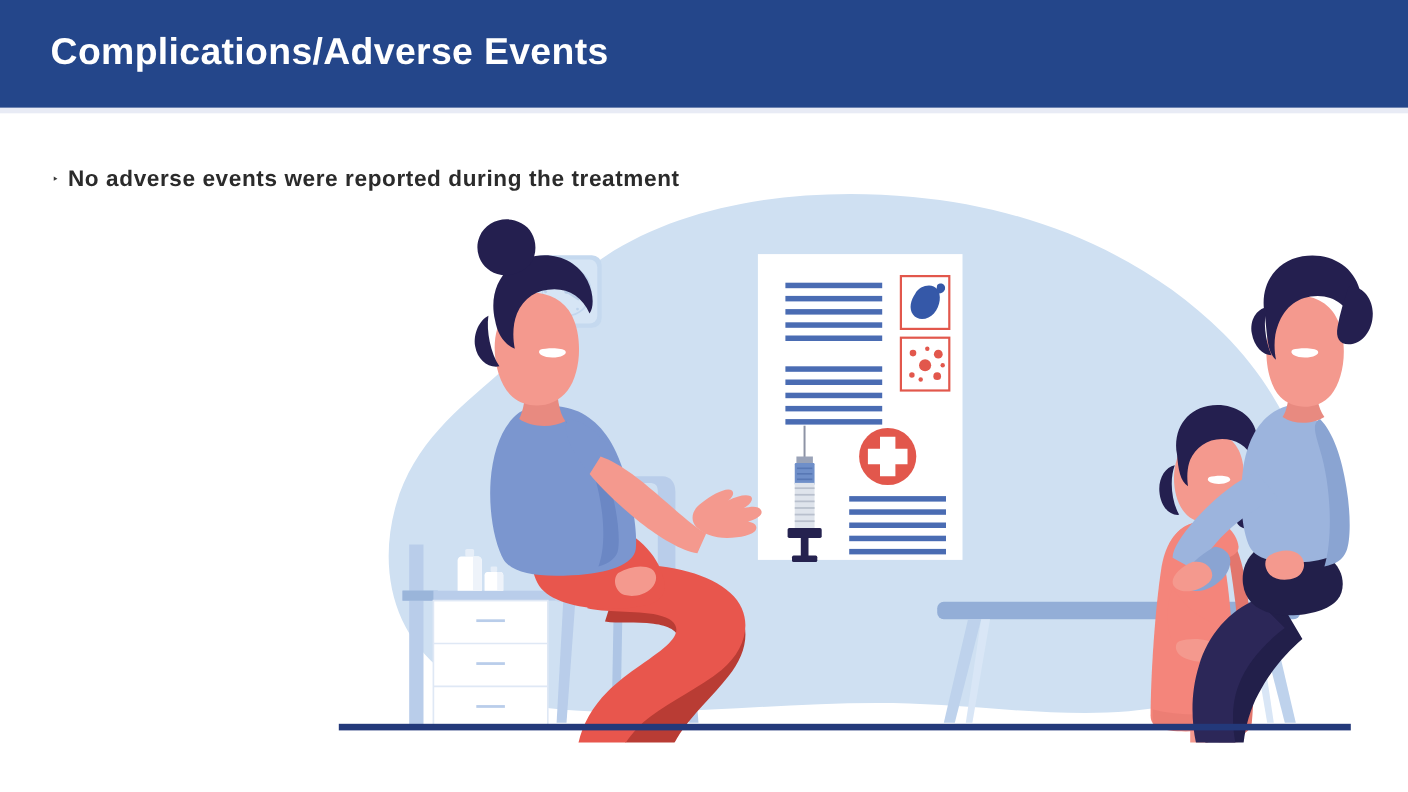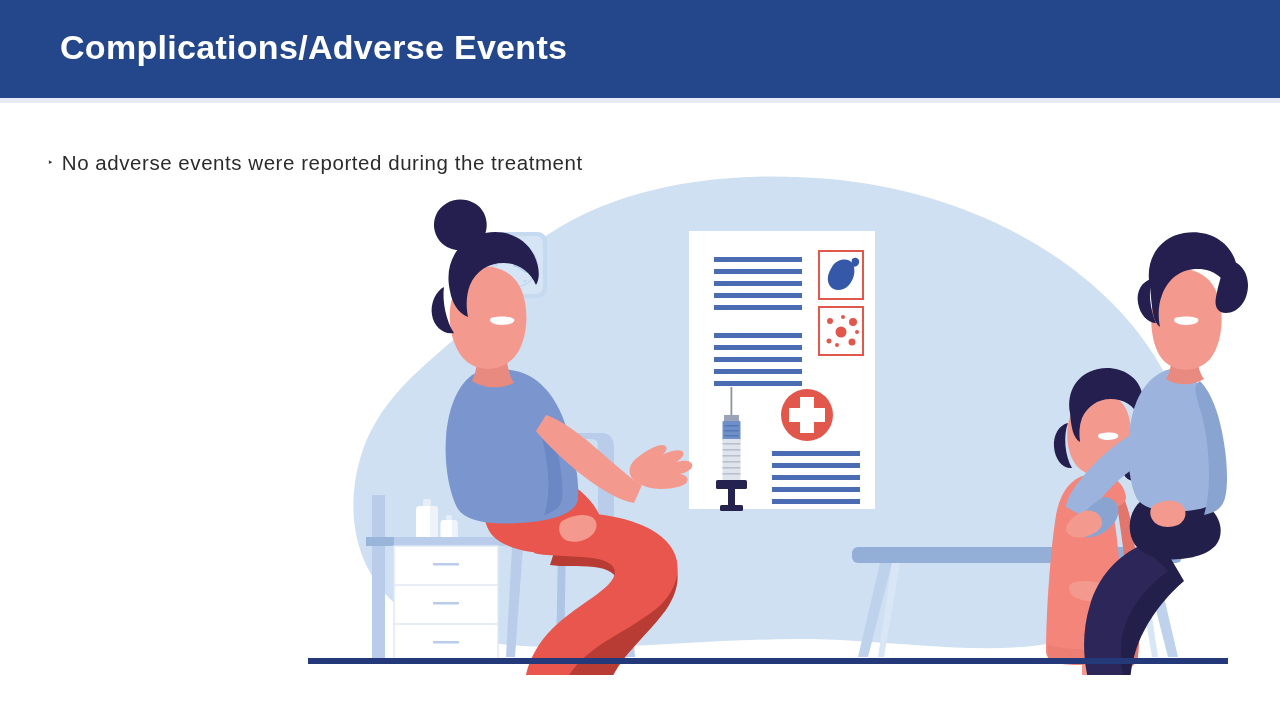--- a/index.html
+++ b/index.html
@@ -14,41 +14,42 @@
   
   .header-bar {
     position:absolute; left:0; top:0; width:1280px; height:98px;
     background:#24468a;
   }
   .header-underline {
     position:absolute; left:0; top:98px; width:1280px; height:5px;
     background:#e8ebf5;
   }
   .slide-title {
-    position:absolute; left:60px; top:28px;
+    position:absolute; left:46px; top:28px;
     color:#ffffff;
     font-size:34px; font-weight:bold;
     letter-spacing:0.3px;
     font-family:"Liberation Sans", sans-serif;
     white-space:nowrap;
   }
 
   
   .bullet-row {
     position:absolute; left:48px; top:148px;
     display:flex; align-items:flex-start; gap:9px;
   }
   .bullet-marker {
     color:#3a3a3a; font-size:13px; line-height:30px;
   }
   .bullet-text {
     color:#2b2b2b; font-size:20.5px; line-height:30px;
     letter-spacing:0.55px;
     white-space:nowrap;
     font-family:"Liberation Sans", sans-serif;
+    font-weight:bold;
   }
 
   
   .illustration {
     position:absolute; left:300px; top:175px;
     width:950px; height:500px;
   }
   .illustration svg { display:block; width:950px; height:500px; }
 </style>
 </head>

